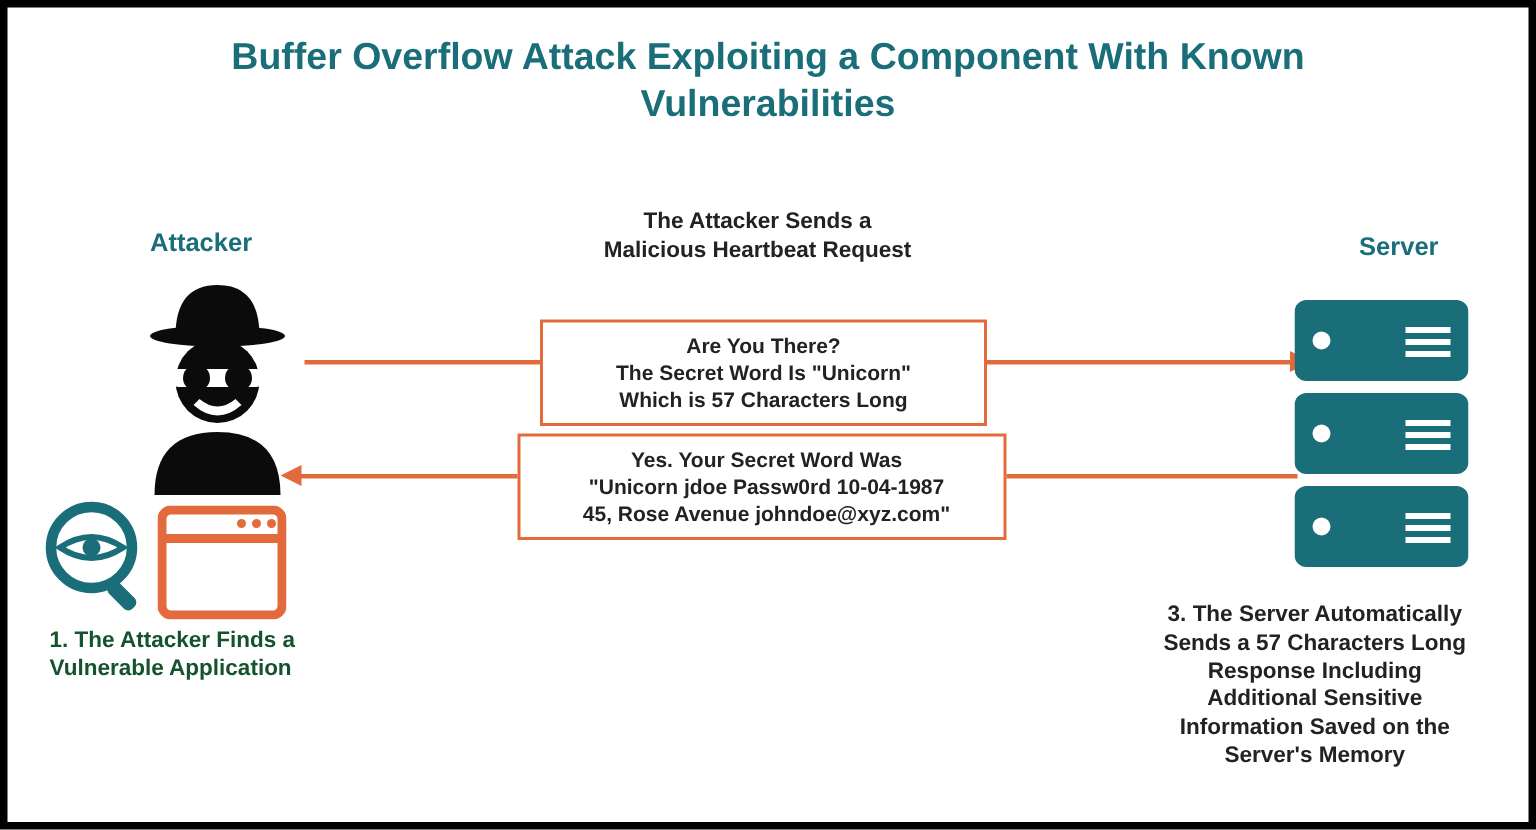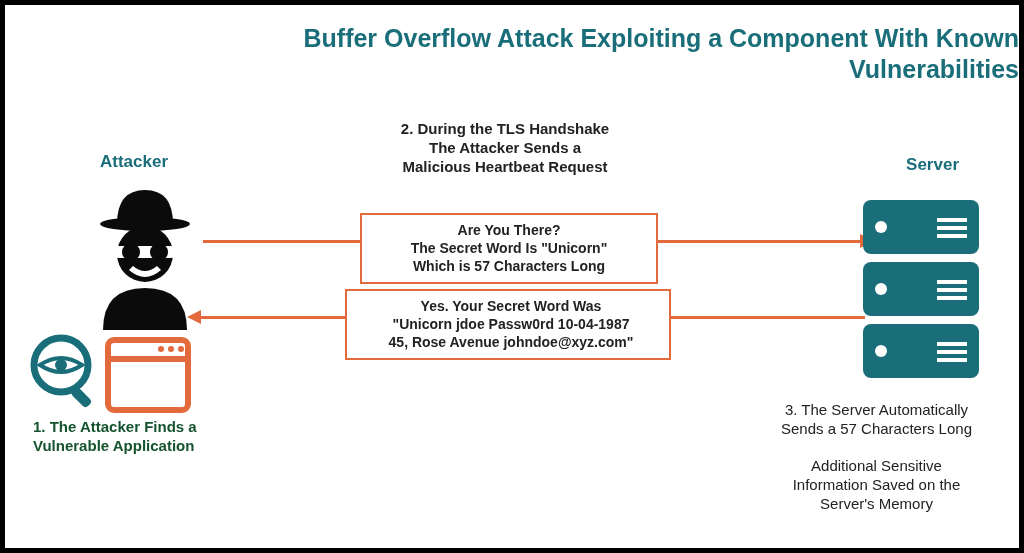--- a/index.html
+++ b/index.html
@@ -3,21 +3,21 @@
 <meta charset="utf-8">
 <style>
   * { margin: 0; padding: 0; box-sizing: border-box; }
   body { font-family: Arial, Helvetica, sans-serif; background: #fff; }
   .frame {
     width: 1024px; height: 553px; position: relative;
     border: 5px solid #000; background: #fff;
   }
   .title {
     color: #1a6e7a; font-weight: bold; font-size: 25px;
-    text-align: right; padding-top: 18px; line-height: 1.25;
+    text-align: center; padding-top: 18px; line-height: 1.25;
   }
   .label-attacker {
     position: absolute; left: 95px; top: 147px;
     color: #1a6e7a; font-weight: bold; font-size: 17px;
   }
   .label-server {
     position: absolute; right: 60px; top: 150px;
     color: #1a6e7a; font-weight: bold; font-size: 17px;
   }
   .attacker-icon { position: absolute; left: 80px; top: 175px; }
@@ -27,21 +27,21 @@
     position: absolute; left: 28px; top: 413px; width: 220px;
     font-weight: bold; font-size: 15px; color: #14532d; line-height: 1.25;
   }
   .step2 {
     position: absolute; left: 340px; top: 115px; width: 320px;
     text-align: center; font-weight: bold; font-size: 15px; color: #222;
     line-height: 1.25;
   }
   .step3 {
     position: absolute; right: 30px; top: 396px; width: 225px;
-    text-align: center; font-weight: normal; font-size: 15px; color: #222;
+    text-align: center; font-weight: bold; font-size: 15px; color: #222;
     line-height: 1.25;
   }
   .msgbox {
     position: absolute; border: 2px solid #e36a3d; background: #fff;
     text-align: center; font-weight: bold; font-size: 14px; color: #222;
     padding: 6px 10px; line-height: 1.3;
   }
   .msg-q { left: 355px; top: 208px; width: 298px; }
   .msg-a { left: 340px; top: 284px; width: 326px; padding-left: 16px; }
   .servers { position: absolute; right: 40px; top: 195px; }
@@ -103,21 +103,21 @@
       <circle cx="76" cy="12" r="3" fill="#e36a3d"></circle>
     </svg>
   </div>
 
   <div class="step1">
     <span>1. The Attacker Finds a</span><br>
     <span>Vulnerable Application</span>
   </div>
 
   <div class="step2">
-    <span>2. During the TLS Handshake</span><br>
+    <br>
     <span>The Attacker Sends a</span><br>
     <span>Malicious Heartbeat Request</span><br>
   </div>
 
   <div class="arrow-line" style="left:198px; top:235px; width:660px;"></div>
   <div class="arrow-head-right" style="left:855px; top:229px;"></div>
 
   <div class="msgbox msg-q">
     <span>Are You There?</span><br>
     <span>The Secret Word Is "Unicorn"</span><br>
@@ -155,19 +155,19 @@
         <rect x="74" y="18" width="30" height="4" fill="#fff"></rect>
         <rect x="74" y="26" width="30" height="4" fill="#fff"></rect>
         <rect x="74" y="34" width="30" height="4" fill="#fff"></rect>
       </g>
     </svg>
   </div>
 
   <div class="step3">
     <span>3. The Server Automatically</span><br>
     <span>Sends a 57 Characters Long</span><br>
-    <br>
+    <span>Response Including</span><br>
     <span>Additional Sensitive</span><br>
     <span>Information Saved on the</span><br>
     <span>Server's Memory</span>
   </div>
 
 </div>
 
 </body></html>

